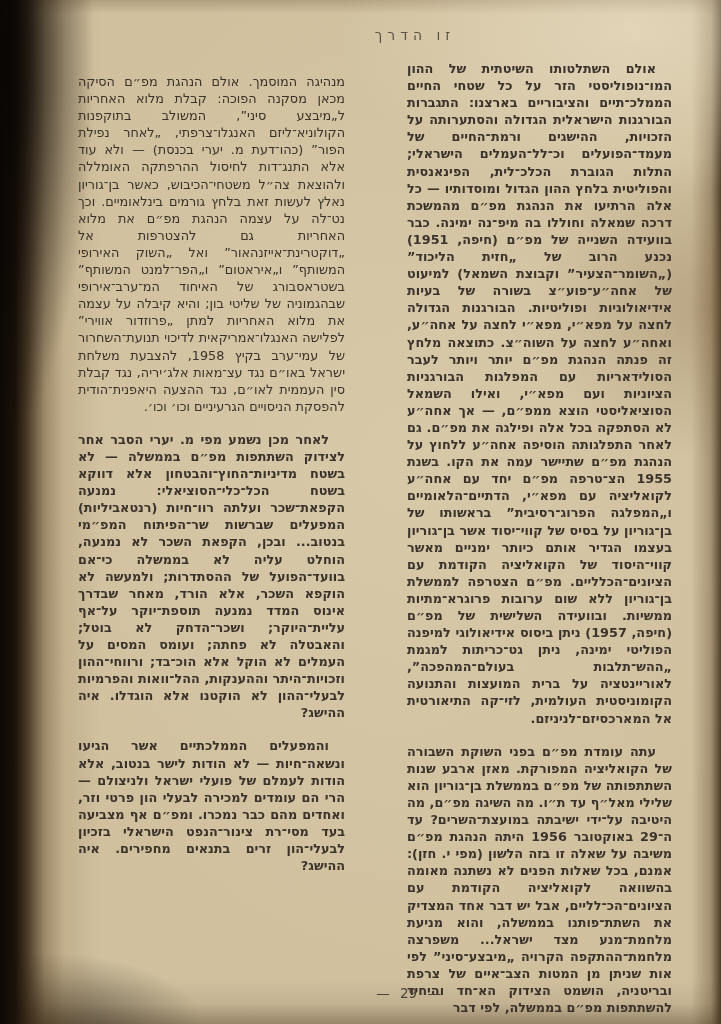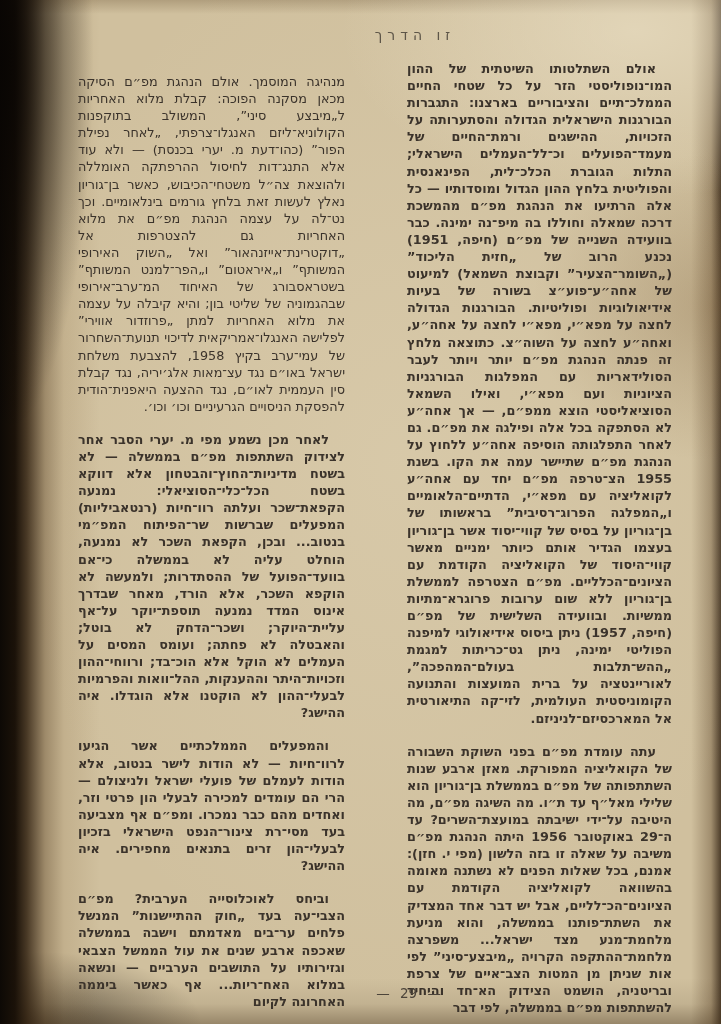--- a/index.html
+++ b/index.html
@@ -53,18 +53,17 @@
   <div class="running-header">זו הדרך</div>
 
   <div class="col col-right">
     <p class="ind">אולם השתלטותו השיטתית של ההון המו־נופוליסטי הזר על כל שטחי החיים הממלכ־תיים והציבוריים בארצנו: התגברות הבורגנות הישראלית הגדולה והסתערותה על הזכויות, ההישגים ורמת־החיים של מעמד־הפועלים וכ־לל־העמלים הישראלי; התלות הגוברת הכלכ־לית, הפינאנסית והפוליטית בלחץ ההון הגדול ומוסדותיו — כל אלה הרתיעו את הנהגת מפ״ם מהמשכת דרכה שמאלה וחוללו בה מיפ־נה ימינה. כבר בוועידה השנייה של מפ״ם (חיפה, 1951) נכנע הרוב של „חזית הליכוד” („השומר־הצעיר” וקבוצת השמאל) למיעוט של אחה״ע־פוע״צ בשורה של בעיות אידיאולוגיות ופוליטיות. הבורגנות הגדולה לחצה על מפא״י, מפא״י לחצה על אחה״ע, ואחה״ע לחצה על השוה״צ. כתוצאה מלחץ זה פנתה הנהגת מפ״ם יותר ויותר לעבר הסולידאריות עם המפלגות הבורגניות הציוניות ועם מפא״י, ואילו השמאל הסוציאליסטי הוצא ממפ״ם, — אך אחה״ע לא הסתפקה בכל אלה ופילגה את מפ״ם. גם לאחר התפלגותה הוסיפה אחה״ע ללחוץ על הנהגת מפ״ם שתיישר עמה את הקו. בשנת 1955 הצ־טרפה מפ״ם יחד עם אחה״ע לקואליציה עם מפא״י, הדתיים־הלאומיים ו„המפלגה הפרוג־רסיבית” בראשותו של בן־גוריון על בסיס של קווי־יסוד אשר בן־גוריון בעצמו הגדיר אותם כיותר ימניים מאשר קווי־היסוד של הקואליציה הקודמת עם הציונים־הכלליים. מפ״ם הצטרפה לממשלת בן־גוריון ללא שום ערובות פרוגרא־מתיות ממשיות. ובוועידה השלישית של מפ״ם (חיפה, 1957) ניתן ביסוס אידיאולוגי למיפנה הפוליטי ימינה, ניתן גט־כריתות למגמת „ההש־תלבות בעולם־המהפכה”, לאוריינטציה על ברית המועצות והתנועה הקומוניסטית העולמית, לזי־קה התיאורטית אל המארכסיזם־לניניזם.</p>
     <p class="ind">עתה עומדת מפ״ם בפני השוקת השבורה של הקואליציה המפורקת. מאזן ארבע שנות השתתפותה של מפ״ם בממשלת בן־גוריון הוא שלילי מאל״ף עד ת״ו. מה השיגה מפ״ם, מה היטיבה על־ידי ישיבתה במועצת־השרים? עד ה־29 באוקטובר 1956 היתה הנהגת מפ״ם משיבה על שאלה זו בזה הלשון (מפי י. חזן): אמנם, בכל שאלות הפנים לא נשתנה מאומה בהשוואה לקואליציה הקודמת עם הציונים־הכ־לליים, אבל יש דבר אחד המצדיק את השתת־פותנו בממשלה, והוא מניעת מלחמת־מנע מצד ישראל... משפרצה מלחמת־ההתקפה הקרויה „מיבצע־סיני” לפי אות שניתן מן המטות הצב־איים של צרפת ובריטניה, הושמט הצידוק הא־חד והיחיד להשתתפות מפ״ם בממשלה, לפי דבר</p>
   </div>
 
   <div class="col col-left">
     <p class="cont">מנהיגה המוסמך. אולם הנהגת מפ״ם הסיקה מכאן מסקנה הפוכה: קבלת מלוא האחריות ל„מיבצע סיני”, המשולב בתוקפנות הקולוניא־ליזם האנגלו־צרפתי, „לאחר נפילת הפור” (כהו־דעת מ. יערי בכנסת) — ולא עוד אלא התנג־דות לחיסול ההרפתקה האומללה ולהוצאת צה״ל משטחי־הכיבוש, כאשר בן־גוריון נאלץ לעשות זאת בלחץ גורמים בינלאומיים. וכך נט־לה על עצמה הנהגת מפ״ם את מלוא האחריות גם להצטרפות אל „דוקטרינת־אייזנהאור” ואל „השוק האירופי המשותף” ו„איראטום” ו„הפר־למנט המשותף” בשטראסבורג של האיחוד המ־ערב־אירופי שבהגמוניה של שליטי בון; והיא קיבלה על עצמה את מלוא האחריות למתן „פרוזדור אווירי” לפלישה האנגלו־אמריקאית לדיכוי תנועת־השחרור של עמי־ערב בקיץ 1958, להצבעת משלחת ישראל באו״ם נגד עצ־מאות אלג׳יריה, נגד קבלת סין העממית לאו״ם, נגד ההצעה היאפנית־הודית להפסקת הניסויים הגרעיניים וכו׳ וכו׳.</p>
     <p class="ind">לאחר מכן נשמע מפי מ. יערי הסבר אחר לצידוק השתתפות מפ״ם בממשלה — לא בשטח מדיניות־החוץ־והבטחון אלא דווקא בשטח הכל־כלי־הסוציאלי: נמנעה הקפאת־שכר ועלתה רוו־חיות (רנטאביליות) המפעלים שברשות שר־הפיתוח המפ״מי בנטוב... ובכן, הקפאת השכר לא נמנעה, הוחלט עליה לא בממשלה כי־אם בוועד־הפועל של ההסתדרות; ולמעשה לא הוקפא השכר, אלא הורד, מאחר שבדרך אינוס המדד נמנעה תוספת־יוקר על־אף עליית־היוקר; ושכר־הדחק לא בוטל; והאבטלה לא פחתה; ועומס המסים על העמלים לא הוקל אלא הוכ־בד; ורווחי־ההון וזכויות־היתר וההענקות, ההל־וואות והפרמיות לבעלי־ההון לא הוקטנו אלא הוגדלו. איה ההישג?</p>
-    <p class="ind">והמפעלים הממלכתיים אשר הגיעו לרוו־חיות — לא הודות לישר בנטוב, אלא הודות לעמלם של פועלי ישראל ולניצולם — הרי הם עומדים למכירה לבעלי הון פרטי וזר, ואחדים מהם כבר נמכרו. ומפ״ם אף מצביעה בעד מסי־רת צינור־הנפט הישראלי בזכיון לבעלי־הון זרים בתנאים מחפירים. איה ההישג?</p>
-    <p class="ind gap">וביחס לאוכלוסייה הערבית? מפ״ם הצבי־עה בעד „חוק ההתיישנות” המנשל פלחים ער־בים מאדמתם וישבה בממשלה שאכפה ארבע שנים את עול הממשל הצבאי וגזירותיו על התושבים הערביים — ונשאה במלוא האח־ריות... אף כאשר ביממה האחרונה לקיום</p>
+    <p class="ind">והמפעלים הממלכתיים אשר הגיעו ונשאה־חיות — לא הודות לישר בנטוב, אלא הודות לעמלם של פועלי ישראל ולניצולם — הרי הם עומדים למכירה לבעלי הון פרטי וזר, ואחדים מהם כבר נמכרו. ומפ״ם אף מצביעה בעד מסי־רת צינור־הנפט הישראלי בזכיון לבעלי־הון זרים בתנאים מחפירים. איה ההישג?</p>
   </div>
 
   <div class="page-number">— 29 —</div>
 </div>
 
 </body></html>

